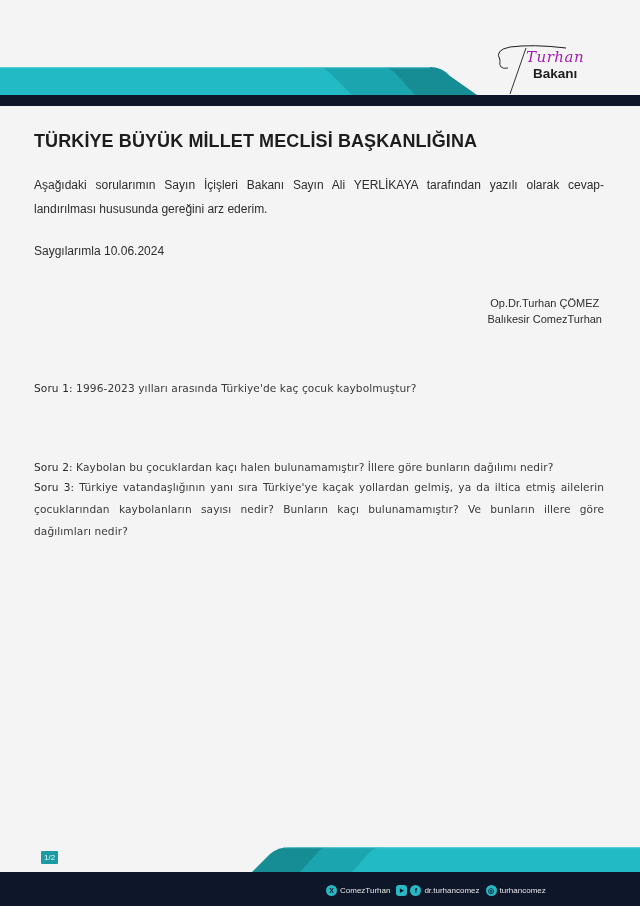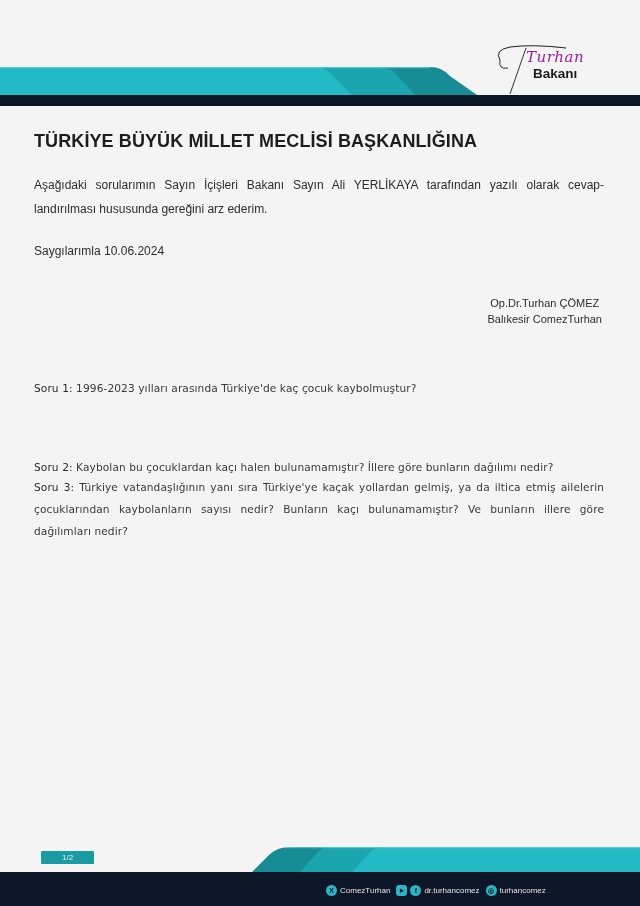--- a/index.html
+++ b/index.html
@@ -50,21 +50,21 @@
       letter-spacing: 0.1px;
     }
     .question .q-label { font-weight: normal; color: #2a2a2a; }
     .q1 { top: 377px; }
     .q2 { top: 428px; margin-top: 28px; }
     .q3 { top: 476px; }
     .page-badge {
       position: absolute; left: 41px; top: 851px;
       background: #1a9aa3; color: #e8f7f8;
       font-family: "Liberation Sans", sans-serif; font-size: 8px;
-      padding: 2px 21px; border-radius: 1px;
+      padding: 2px 3px; border-radius: 1px;
     }
     .footer-band { position: absolute; left: 0; top: 836px; width: 640px; height: 70px; }
     .footer-band svg { position: absolute; left: 0; top: 0; }
     .socials {
       position: absolute; left: 326px; top: 883px; height: 14px;
       display: flex; align-items: center; gap: 3px;
       font-family: "Liberation Sans", sans-serif; font-size: 8px; color: #e6e6e6;
     }
     .soc-icon {
       width: 11px; height: 11px; border-radius: 50%;

